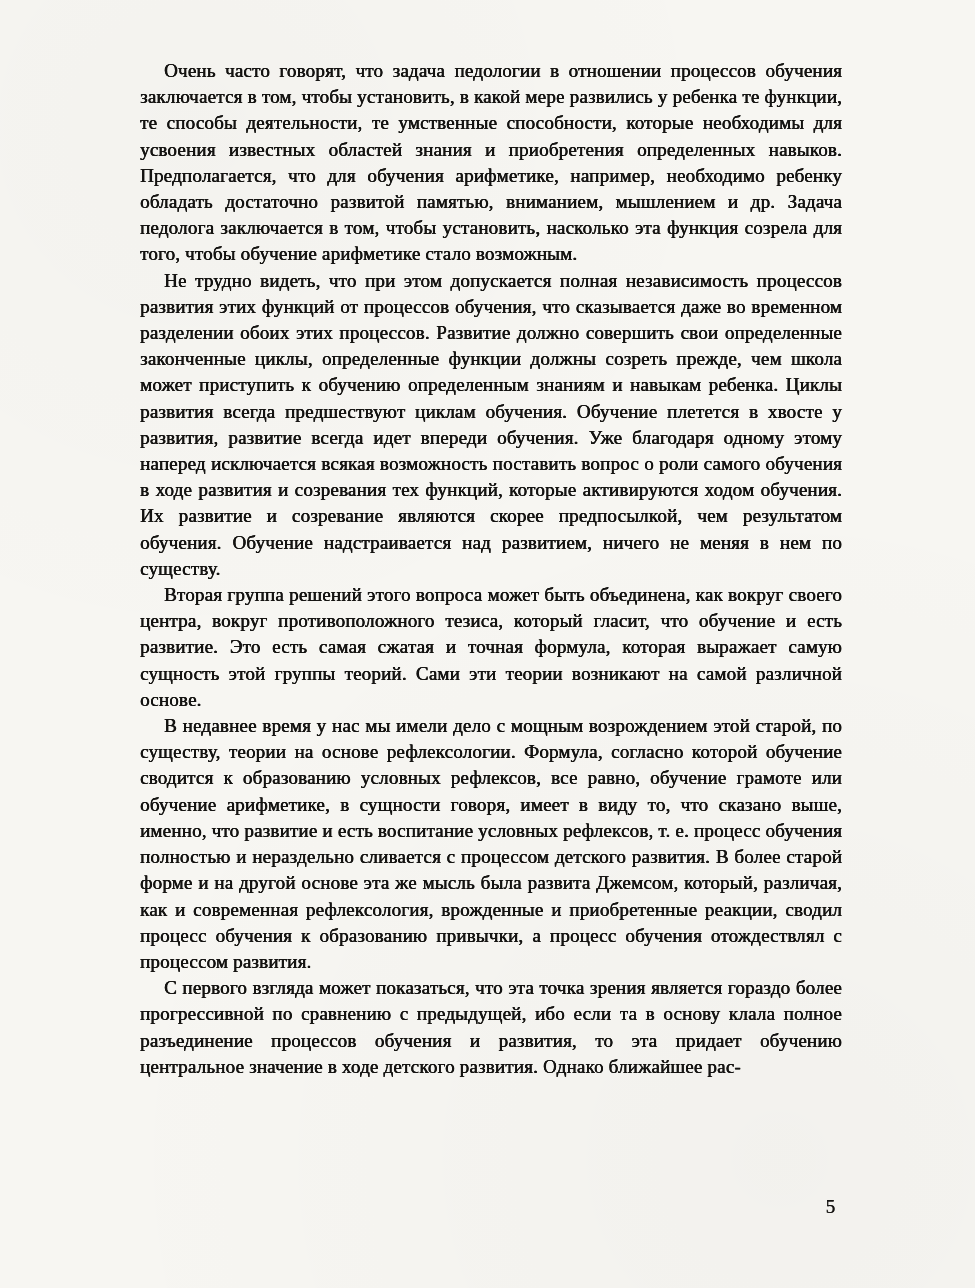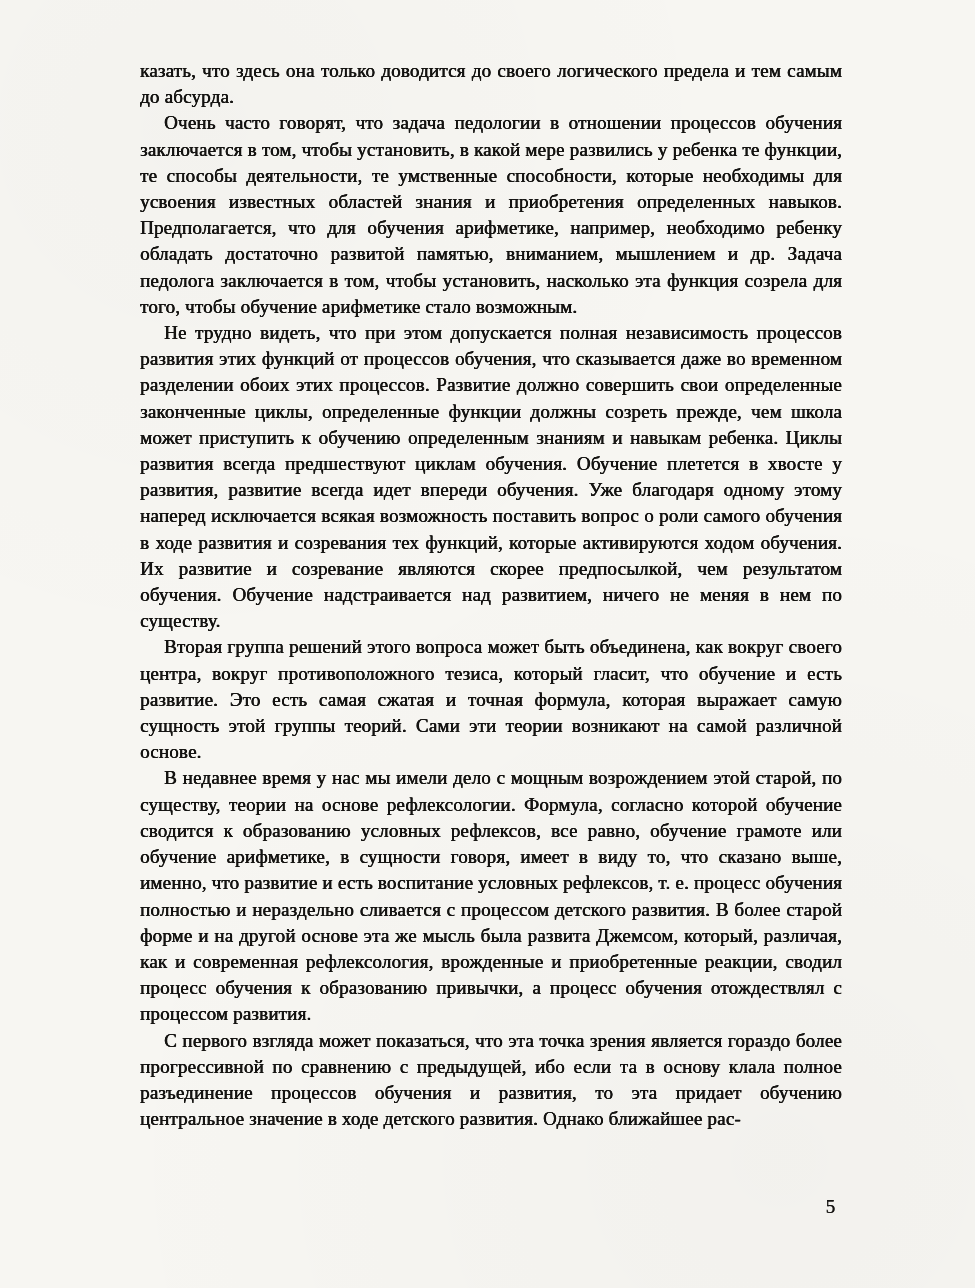--- a/index.html
+++ b/index.html
@@ -48,21 +48,20 @@
     right: 140px;
     font-size: 19px;
     text-shadow: 0.45px 0 0 currentColor;
   }
 </style>
 </head>
 <body>
 
 <div class="page">
   <div class="text-block">
-    <p class="no-indent">казать, что здесь она только доводится до своего логического предела и тем самым до абсурда.</p>
     <p>Очень часто говорят, что задача педологии в отношении процессов обучения заключается в том, чтобы установить, в какой мере развились у ребенка те функции, те способы деятельности, те умственные способности, которые необходимы для усвоения известных областей знания и приобретения определенных навыков. Предполагается, что для обучения арифметике, например, необходимо ребенку обладать достаточно развитой памятью, вниманием, мышлением и др. Задача педолога заключается в том, чтобы установить, насколько эта функция созрела для того, чтобы обучение арифметике стало возможным.</p>
     <p>Не трудно видеть, что при этом допускается полная независимость процессов развития этих функций от процессов обучения, что сказывается даже во временном разделении обоих этих процессов. Развитие должно совершить свои определенные законченные циклы, определенные функции должны созреть прежде, чем школа может приступить к обучению определенным знаниям и навыкам ребенка. Циклы развития всегда предшествуют циклам обучения. Обучение плетется в хвосте у развития, развитие всегда идет впереди обучения. Уже благодаря одному этому наперед исключается всякая возможность поставить вопрос о роли самого обучения в ходе развития и созревания тех функций, которые активируются ходом обучения. Их развитие и созревание являются скорее предпосылкой, чем результатом обучения. Обучение надстраивается над развитием, ничего не меняя в нем по существу.</p>
     <p>Вторая группа решений этого вопроса может быть объединена, как вокруг своего центра, вокруг противоположного тезиса, который гласит, что обучение и есть развитие. Это есть самая сжатая и точная формула, которая выражает самую сущность этой группы теорий. Сами эти теории возникают на самой различной основе.</p>
     <p>В недавнее время у нас мы имели дело с мощным возрождением этой старой, по существу, теории на основе рефлексологии. Формула, согласно которой обучение сводится к образованию условных рефлексов, все равно, обучение грамоте или обучение арифметике, в сущности говоря, имеет в виду то, что сказано выше, именно, что развитие и есть воспитание условных рефлексов, т. е. процесс обучения полностью и нераздельно сливается с процессом детского развития. В более старой форме и на другой основе эта же мысль была развита Джемсом, который, различая, как и современная рефлексология, врожденные и приобретенные реакции, сводил процесс обучения к образованию привычки, а процесс обучения отождествлял с процессом развития.</p>
     <p>С первого взгляда может показаться, что эта точка зрения является гораздо более прогрессивной по сравнению с предыдущей, ибо если та в основу клала полное разъединение процессов обучения и развития, то эта придает обучению центральное значение в ходе детского развития. Однако ближайшее рас-</p>
   </div>
   <div class="page-number">5</div>
 </div>
 
 </body></html>

